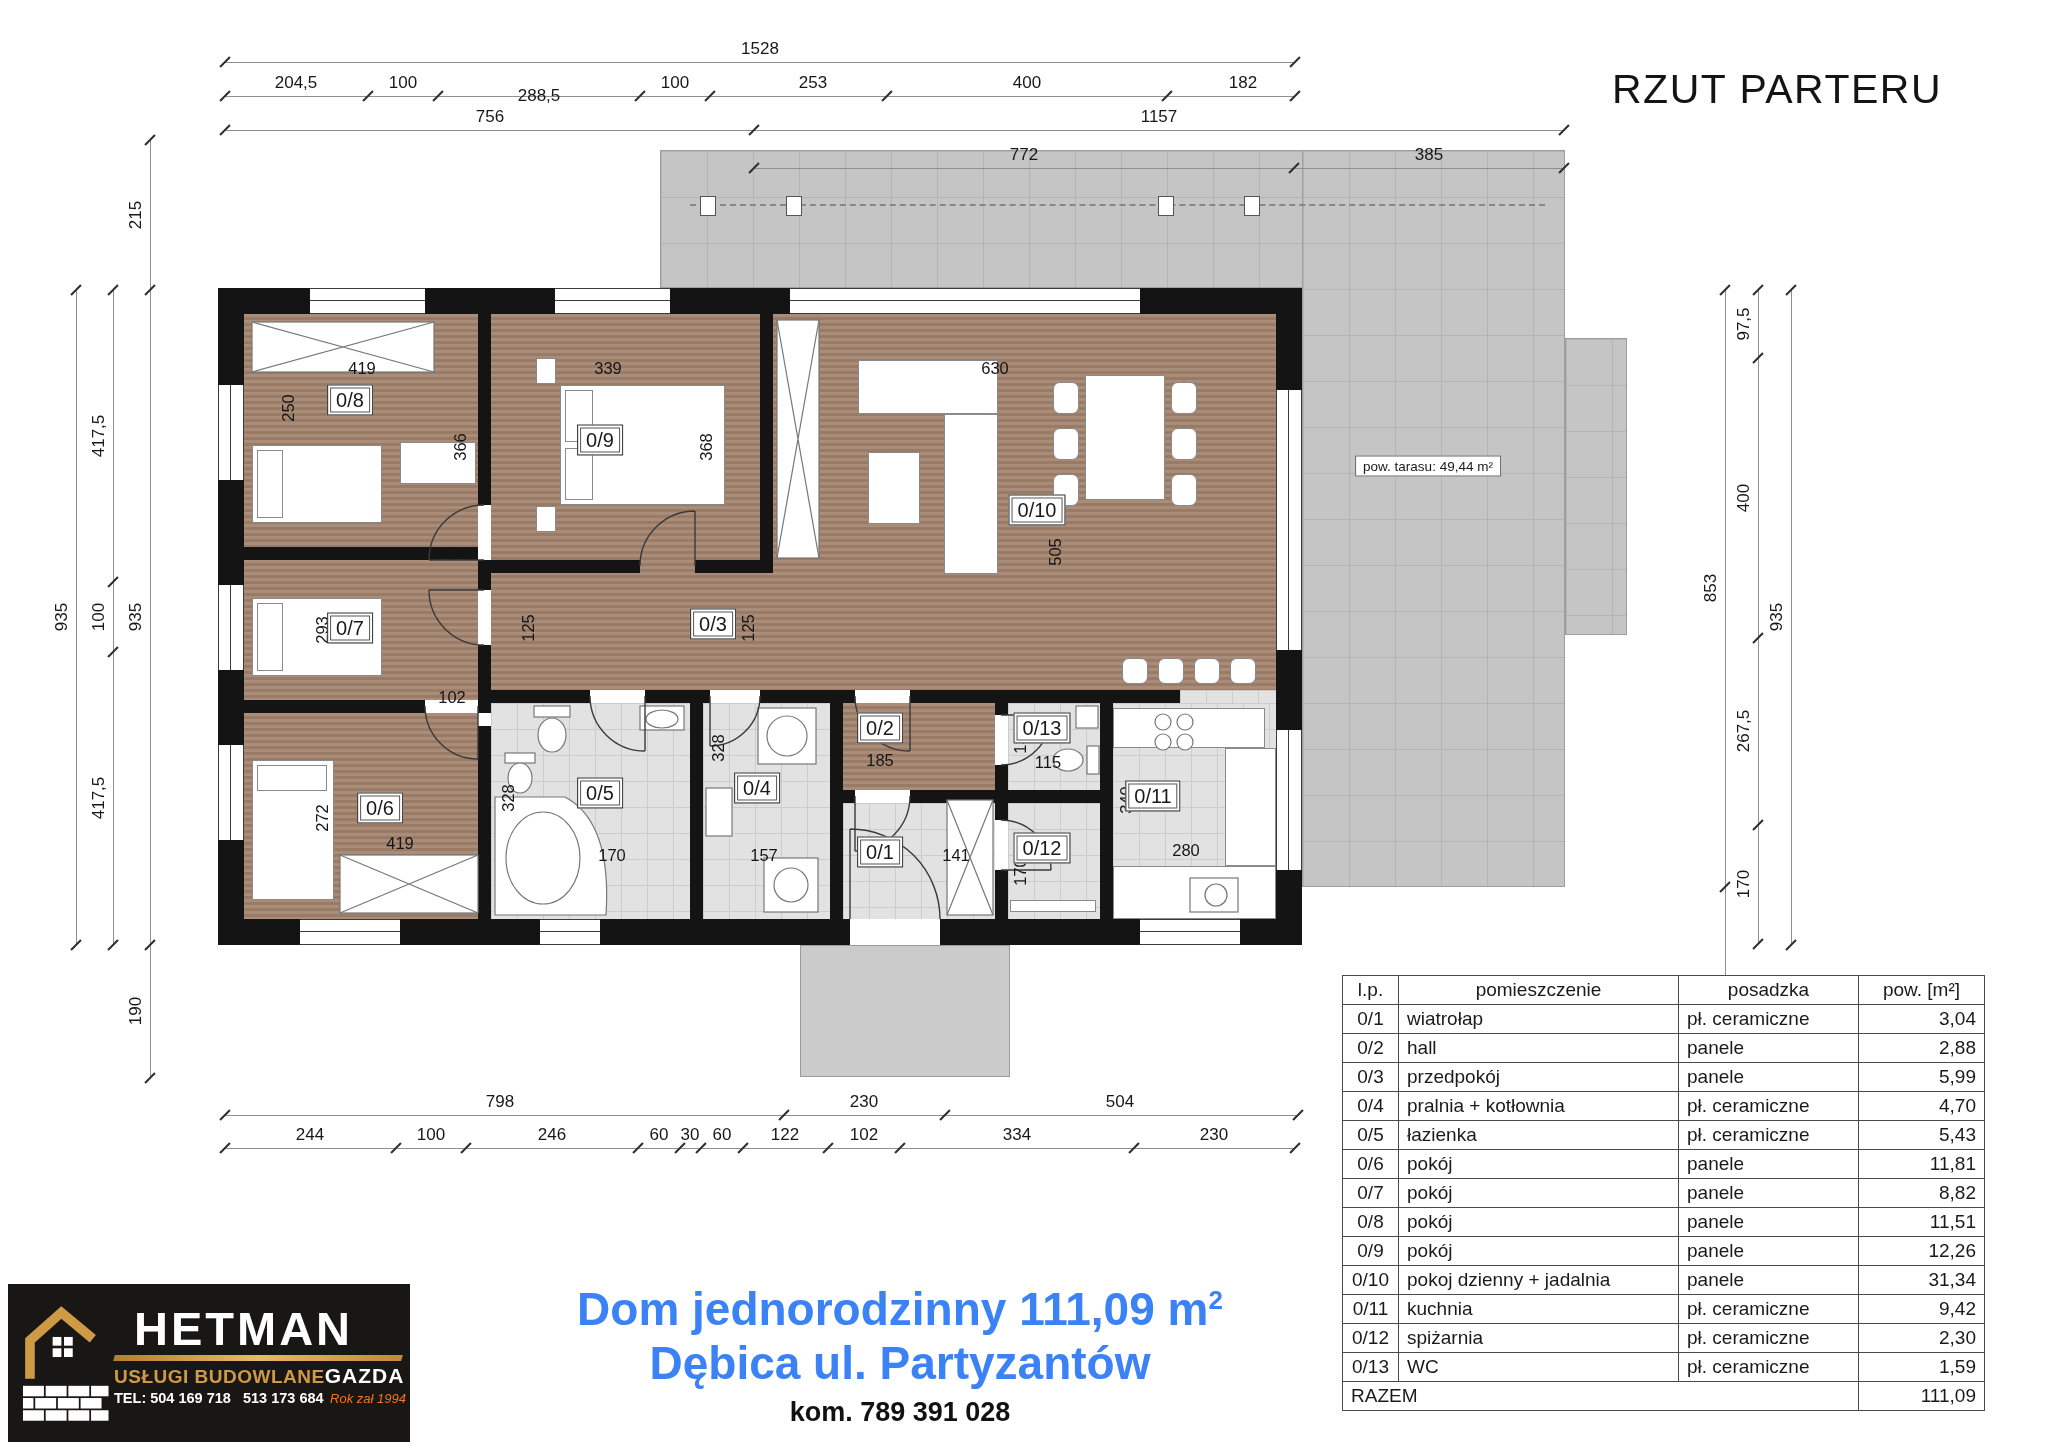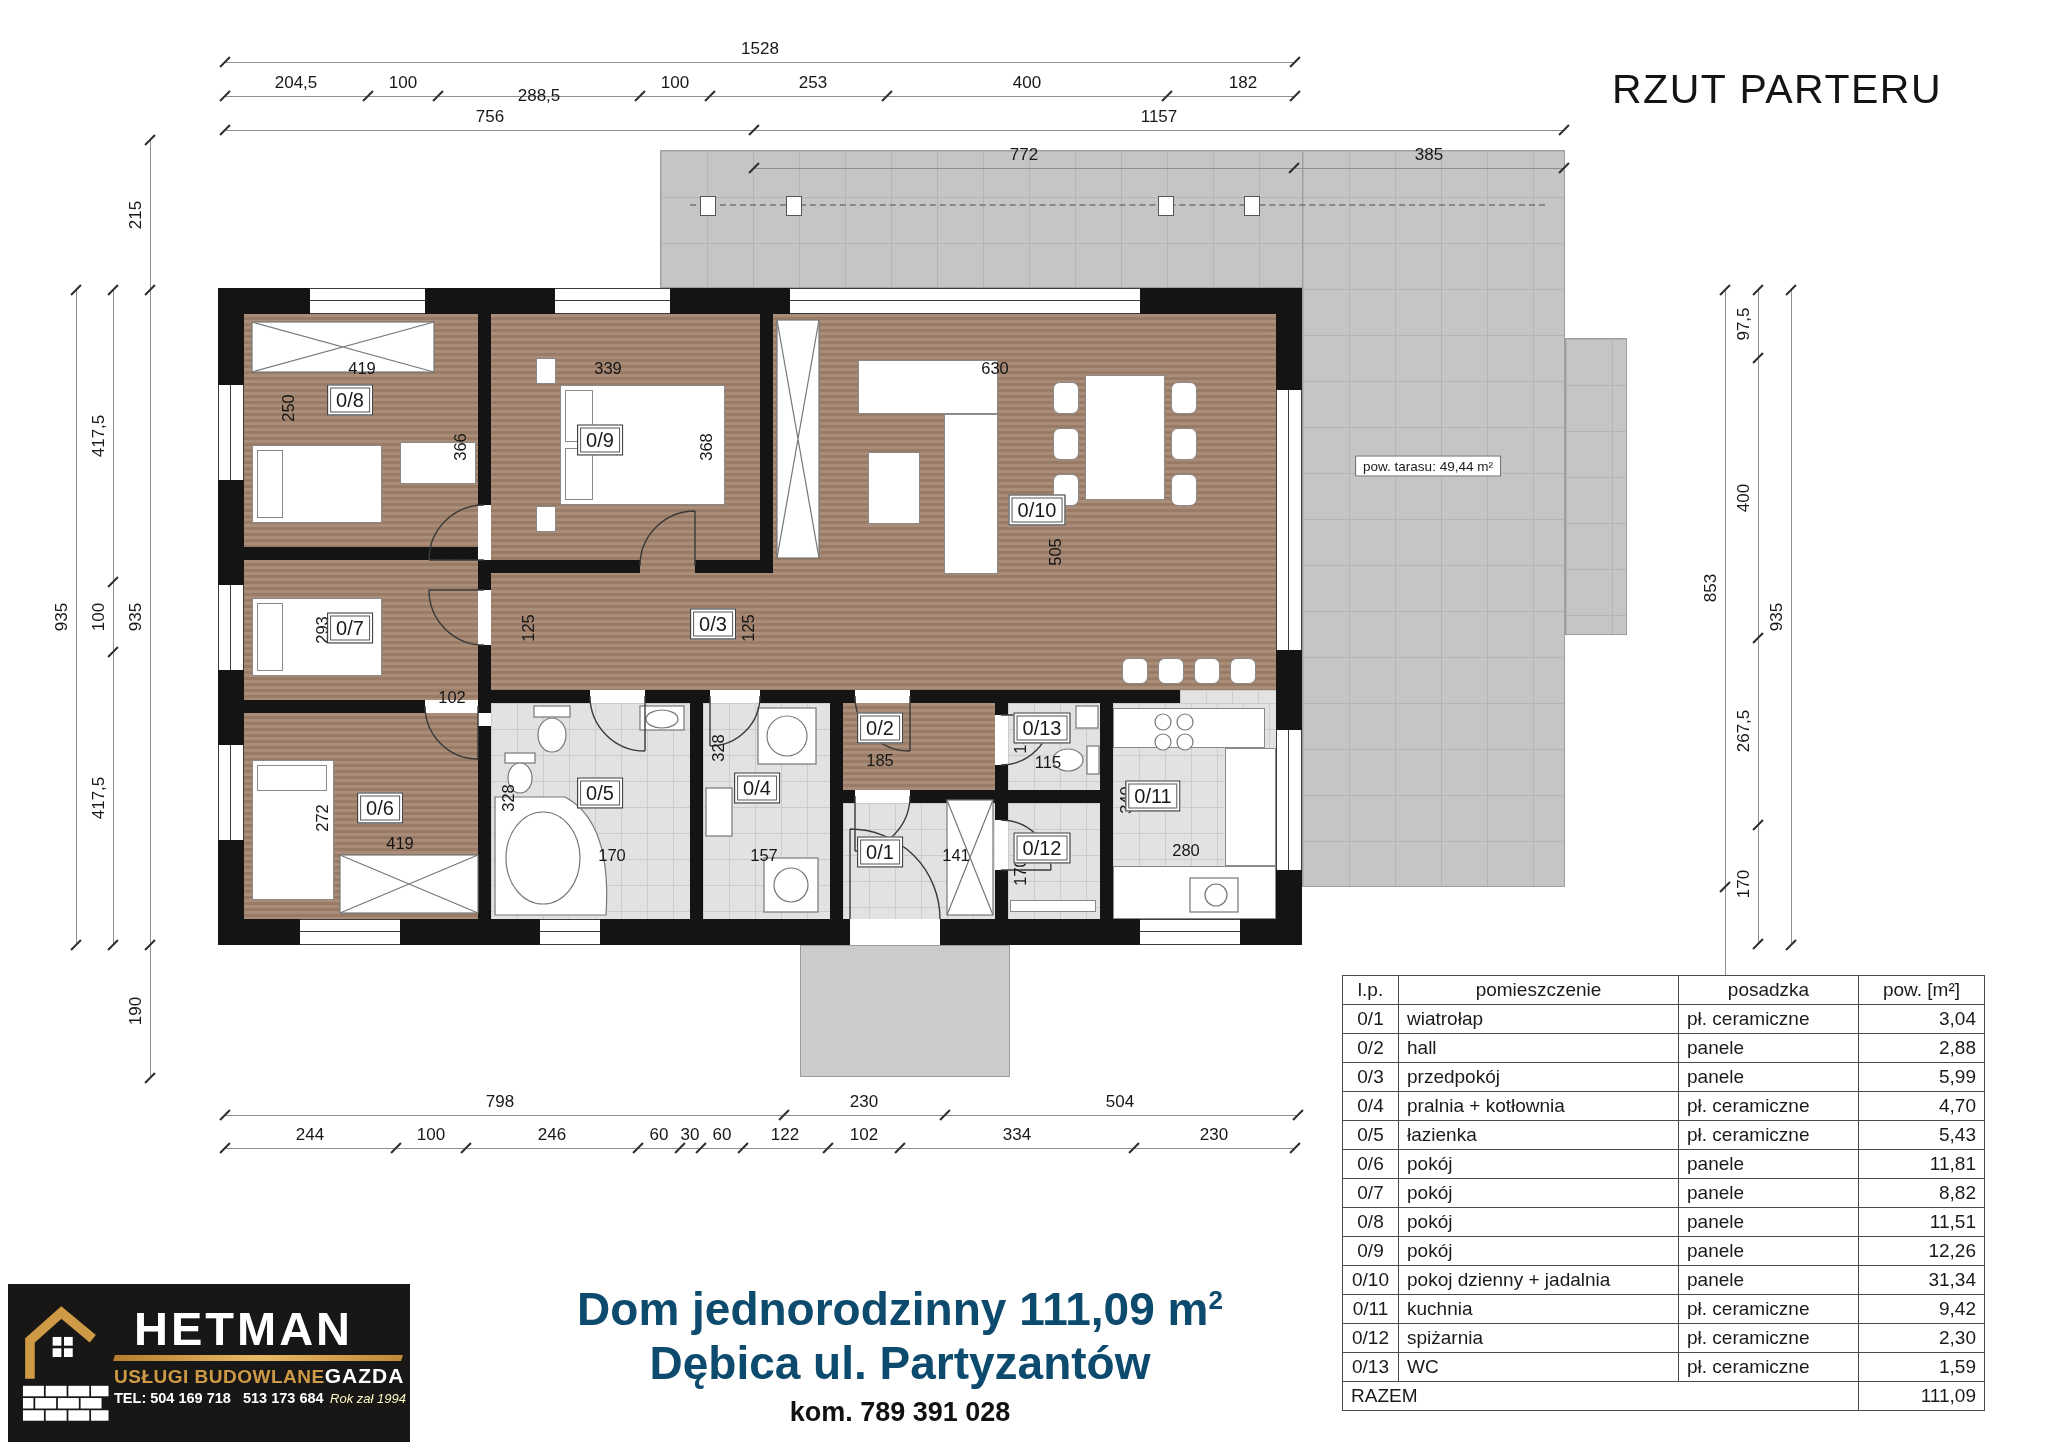--- a/index.html
+++ b/index.html
@@ -41,35 +41,35 @@
   .drawing-title{position:absolute;left:1612px;top:66px;font-size:41px;letter-spacing:1.5px;color:#141414;white-space:nowrap;}
   
   .area-table{position:absolute;left:1342px;top:975px;border-collapse:collapse;font-size:19px;table-layout:fixed;width:642px;z-index:30;background:#fff;}
   .area-table th,.area-table td{border:1px solid #4a4a4a;height:26px;padding:1px 8px;font-weight:normal;overflow:hidden;white-space:nowrap;}
   .area-table th{text-align:center;}
   .c-lp{text-align:center;}
   .c-area{text-align:right;}
   .bold{font-weight:bold;}
   
   .footer{position:absolute;left:420px;top:1282px;width:960px;text-align:center;z-index:30;}
-  .f-line1,.f-line2{font-size:46px;font-weight:bold;color:#0c4a6e;line-height:1.18;}
+  .f-line1,.f-line2{font-size:46px;font-weight:bold;color:#3b82f6;line-height:1.18;}
   .f-line1 sup{font-size:26px;}
   .f-line3{font-size:27px;font-weight:bold;color:#111;margin-top:6px;}
   
   .logo{position:absolute;left:8px;top:1284px;width:402px;height:158px;background:#191716;z-index:30;
         box-sizing:border-box;padding:6px 12px 6px 10px;}
   .logo-row1{display:flex;align-items:flex-start;}
   .logo-name{color:#fff;font-size:47px;font-weight:bold;letter-spacing:3px;line-height:1.05;margin-top:14px;}
   .gold-bar{height:6px;background:linear-gradient(90deg,#b57f2e,#e8b967,#c08a38);margin:2px 0 3px 96px;width:288px;transform:skewX(-18deg);}
   .logo-row2{display:flex;justify-content:space-between;margin-left:96px;width:288px;align-items:baseline;}
   .logo-tagline{color:#cf9a45;font-weight:bold;font-size:19px;letter-spacing:.5px;white-space:nowrap;}
   .logo-gazda{color:#fff;font-weight:bold;font-size:21px;letter-spacing:1px;}
   .logo-row3{display:flex;justify-content:space-between;margin-left:96px;width:292px;margin-top:2px;align-items:baseline;}
   .logo-tel{color:#fff;font-weight:bold;font-size:14.5px;white-space:nowrap;}
-  .logo-est{color:#fef9c3;font-size:13px;font-style:italic;white-space:nowrap;}
+  .logo-est{color:#f97316;font-size:13px;font-style:italic;white-space:nowrap;}
   .logo-art{position:absolute;left:8px;top:8px;}
 </style>
 </head>
 <body>
 
 <div class="canvas">
 
   <div class="drawing-title">RZUT PARTERU</div>
 
   <div class="terr" style="left:660px;top:150px;width:905px;height:138px;"></div>

